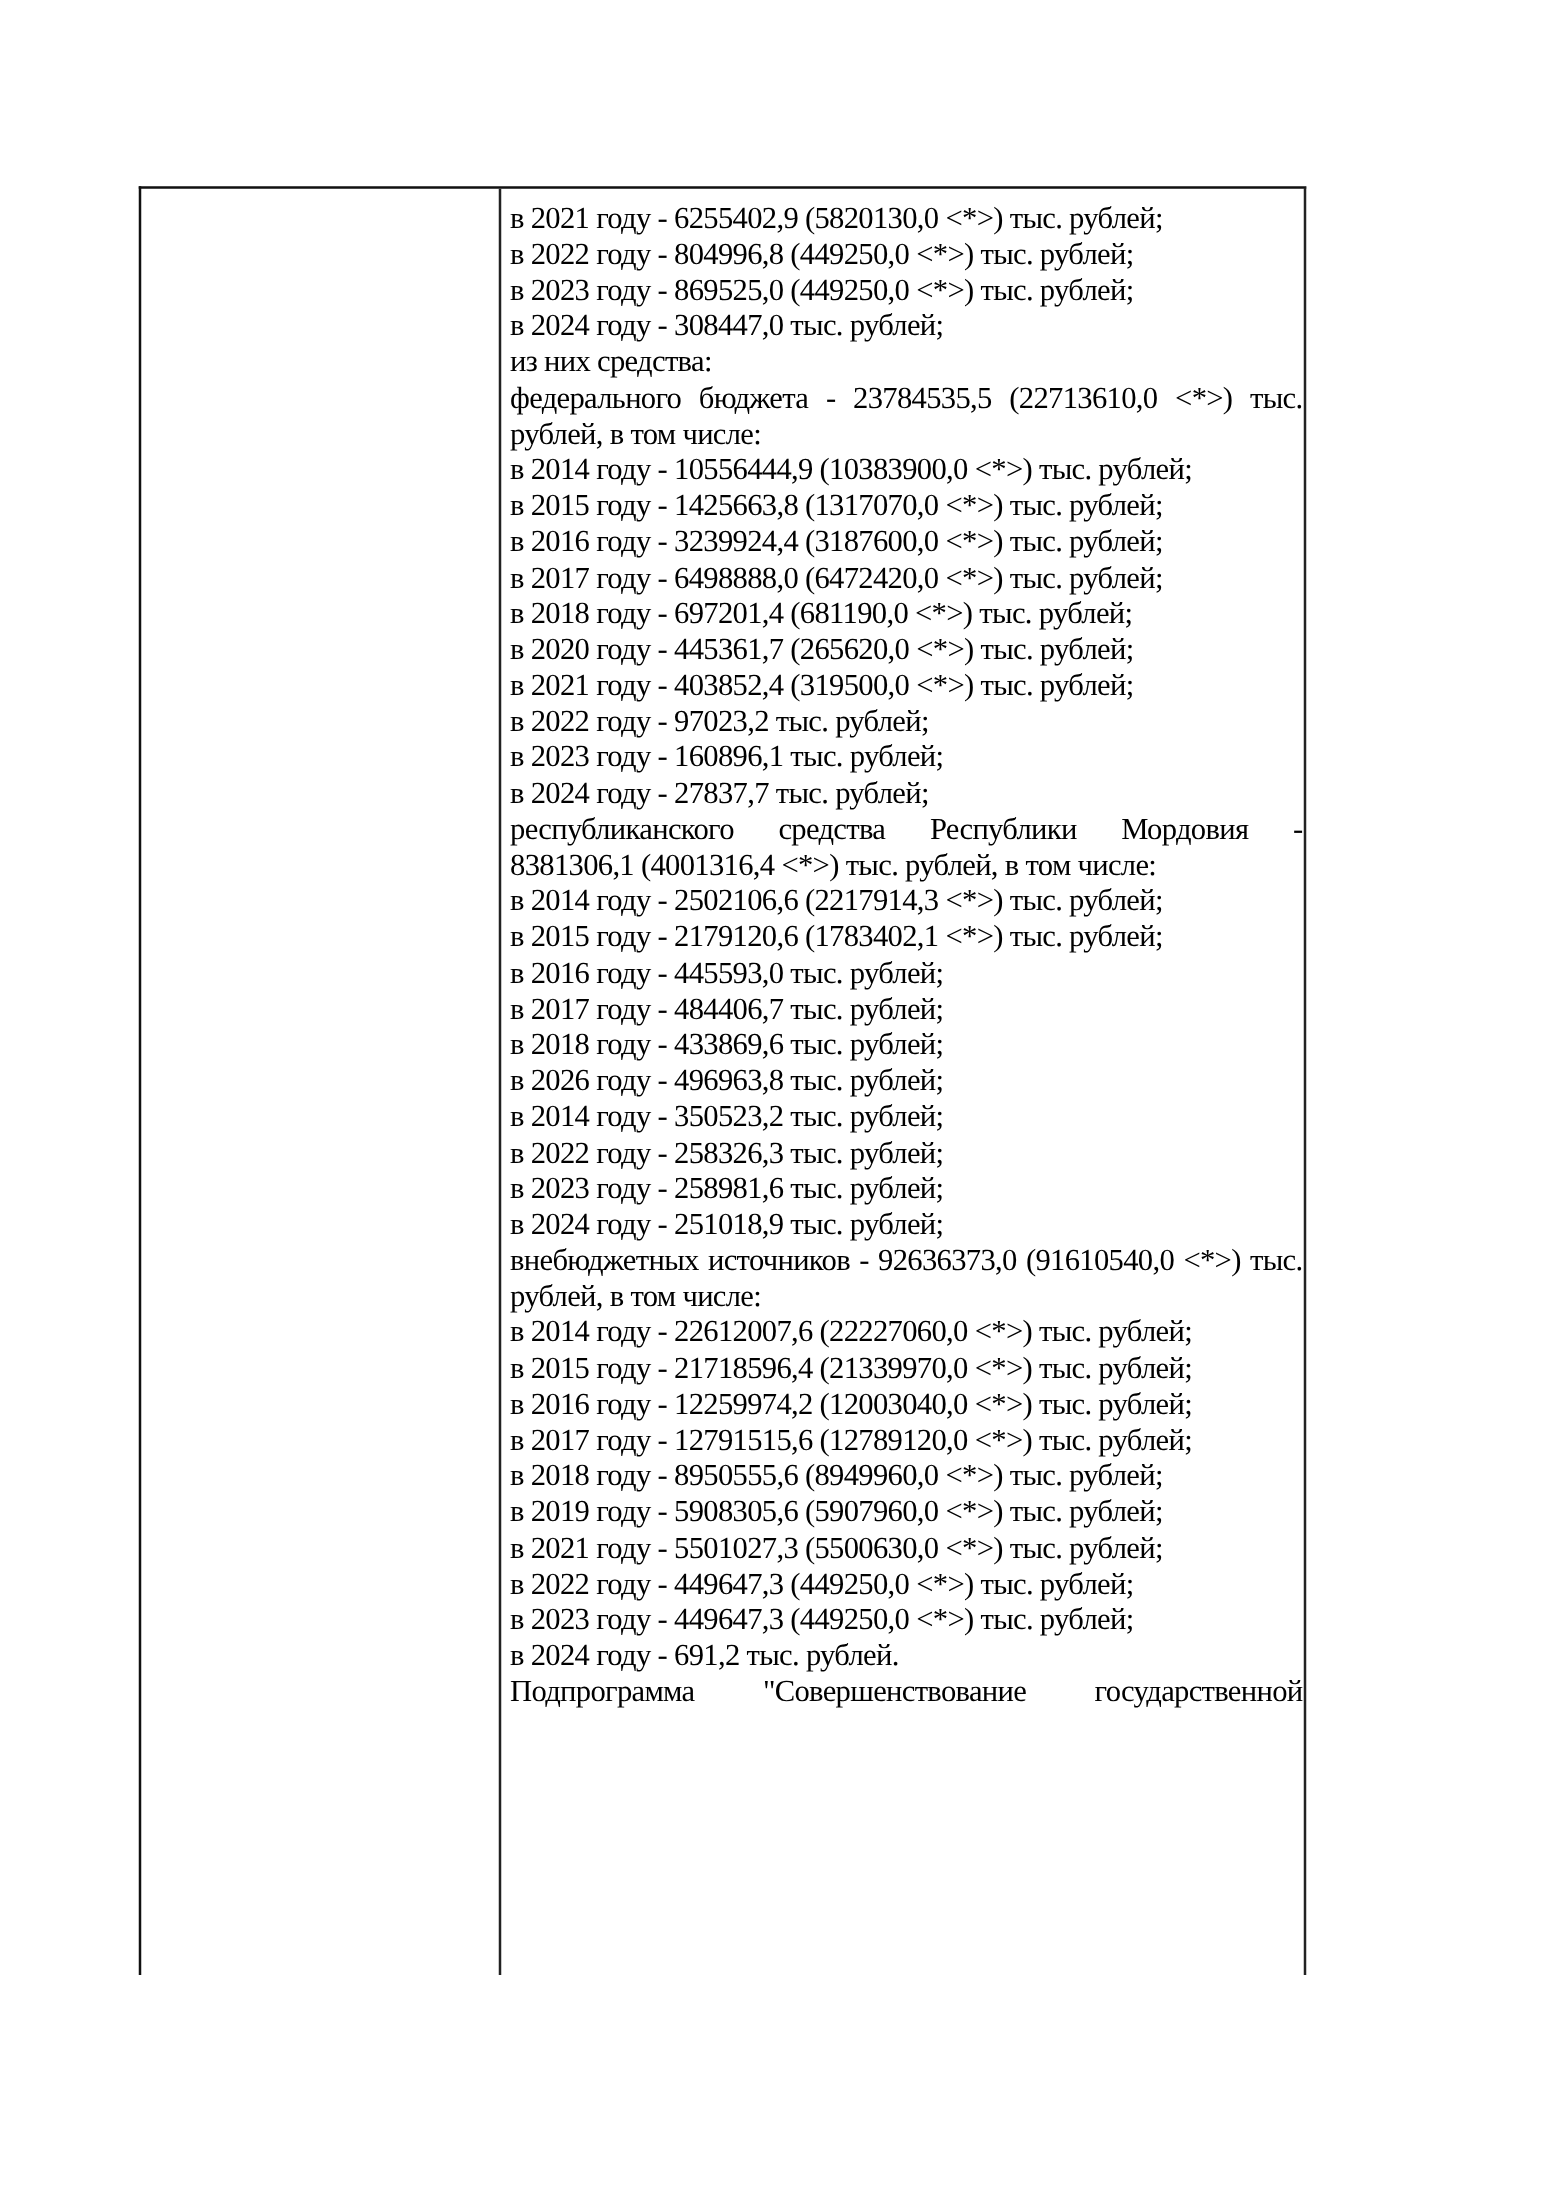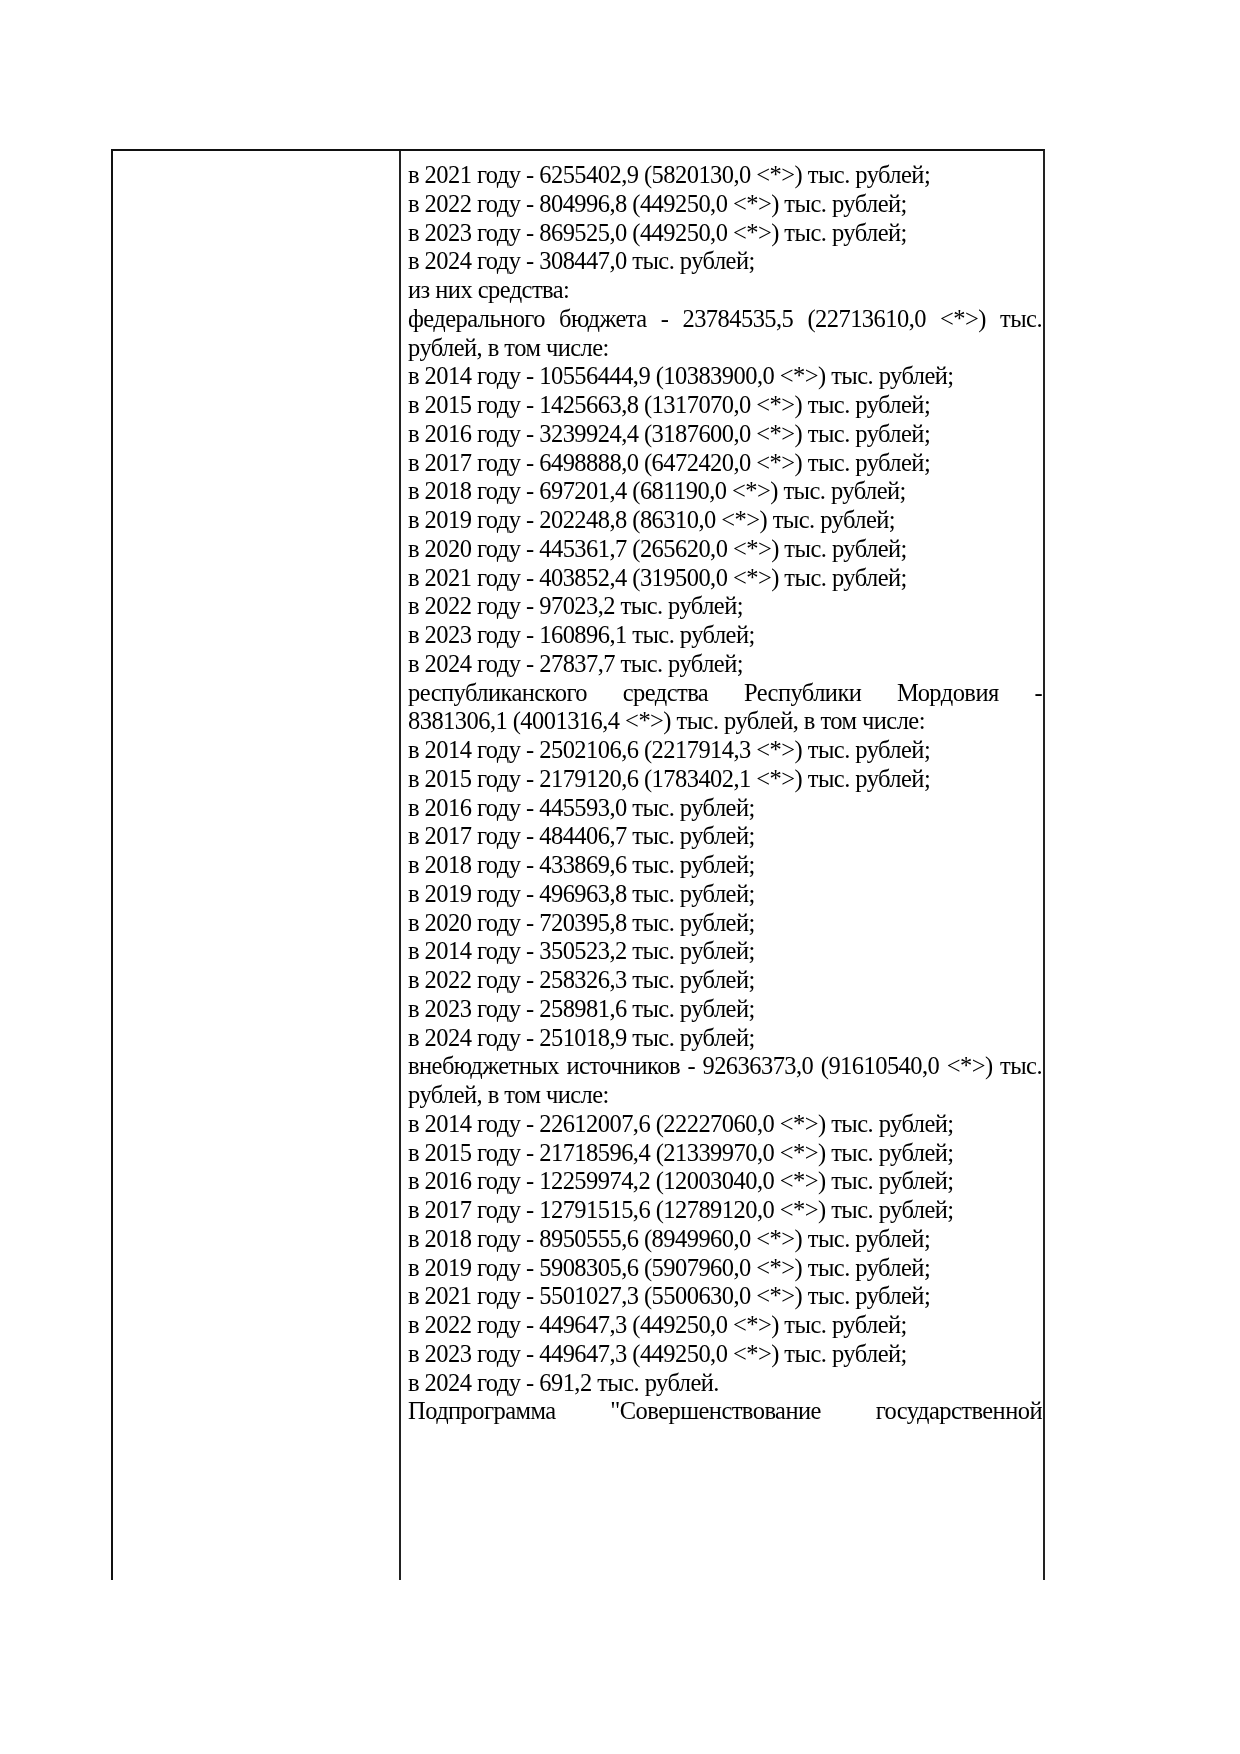--- a/index.html
+++ b/index.html
@@ -82,38 +82,36 @@
 
       <span class="line">из них средства:</span>
 
       <div>
         <span class="para">федерального бюджета - 23784535,5 (22713610,0 &lt;*&gt;) тыс. рублей, в том числе:</span>
         <span class="line">в 2014 году - 10556444,9 (10383900,0 &lt;*&gt;) тыс. рублей;</span>
         <span class="line">в 2015 году - 1425663,8 (1317070,0 &lt;*&gt;) тыс. рублей;</span>
         <span class="line">в 2016 году - 3239924,4 (3187600,0 &lt;*&gt;) тыс. рублей;</span>
         <span class="line">в 2017 году - 6498888,0 (6472420,0 &lt;*&gt;) тыс. рублей;</span>
         <span class="line">в 2018 году - 697201,4 (681190,0 &lt;*&gt;) тыс. рублей;</span>
-        <span class="line">в 2019 году - 202248,8 (86310,0 &lt;*&gt;) тыс. рублей;</span>
         <span class="line">в 2020 году - 445361,7 (265620,0 &lt;*&gt;) тыс. рублей;</span>
         <span class="line">в 2021 году - 403852,4 (319500,0 &lt;*&gt;) тыс. рублей;</span>
         <span class="line">в 2022 году - 97023,2 тыс. рублей;</span>
         <span class="line">в 2023 году - 160896,1 тыс. рублей;</span>
         <span class="line">в 2024 году - 27837,7 тыс. рублей;</span>
       </div>
 
       <div>
         <span class="para just-all">республиканского средства Республики Мордовия -</span>
         <span class="line">8381306,1 (4001316,4 &lt;*&gt;) тыс. рублей, в том числе:</span>
         <span class="line">в 2014 году - 2502106,6 (2217914,3 &lt;*&gt;) тыс. рублей;</span>
         <span class="line">в 2015 году - 2179120,6 (1783402,1 &lt;*&gt;) тыс. рублей;</span>
         <span class="line">в 2016 году - 445593,0 тыс. рублей;</span>
         <span class="line">в 2017 году - 484406,7 тыс. рублей;</span>
         <span class="line">в 2018 году - 433869,6 тыс. рублей;</span>
-        <span class="line">в 2019 году - 496963,8 тыс. рублей;</span>
-        <span class="line">в 2020 году - 720395,8 тыс. рублей;</span>
+        <span class="line">в 2026 году - 496963,8 тыс. рублей;</span>
         <span class="line">в 2014 году - 350523,2 тыс. рублей;</span>
         <span class="line">в 2022 году - 258326,3 тыс. рублей;</span>
         <span class="line">в 2023 году - 258981,6 тыс. рублей;</span>
         <span class="line">в 2024 году - 251018,9 тыс. рублей;</span>
       </div>
 
       <div>
         <span class="para">внебюджетных источников - 92636373,0 (91610540,0 &lt;*&gt;) тыс. рублей, в том числе:</span>
         <span class="line">в 2014 году - 22612007,6 (22227060,0 &lt;*&gt;) тыс. рублей;</span>
         <span class="line">в 2015 году - 21718596,4 (21339970,0 &lt;*&gt;) тыс. рублей;</span>

